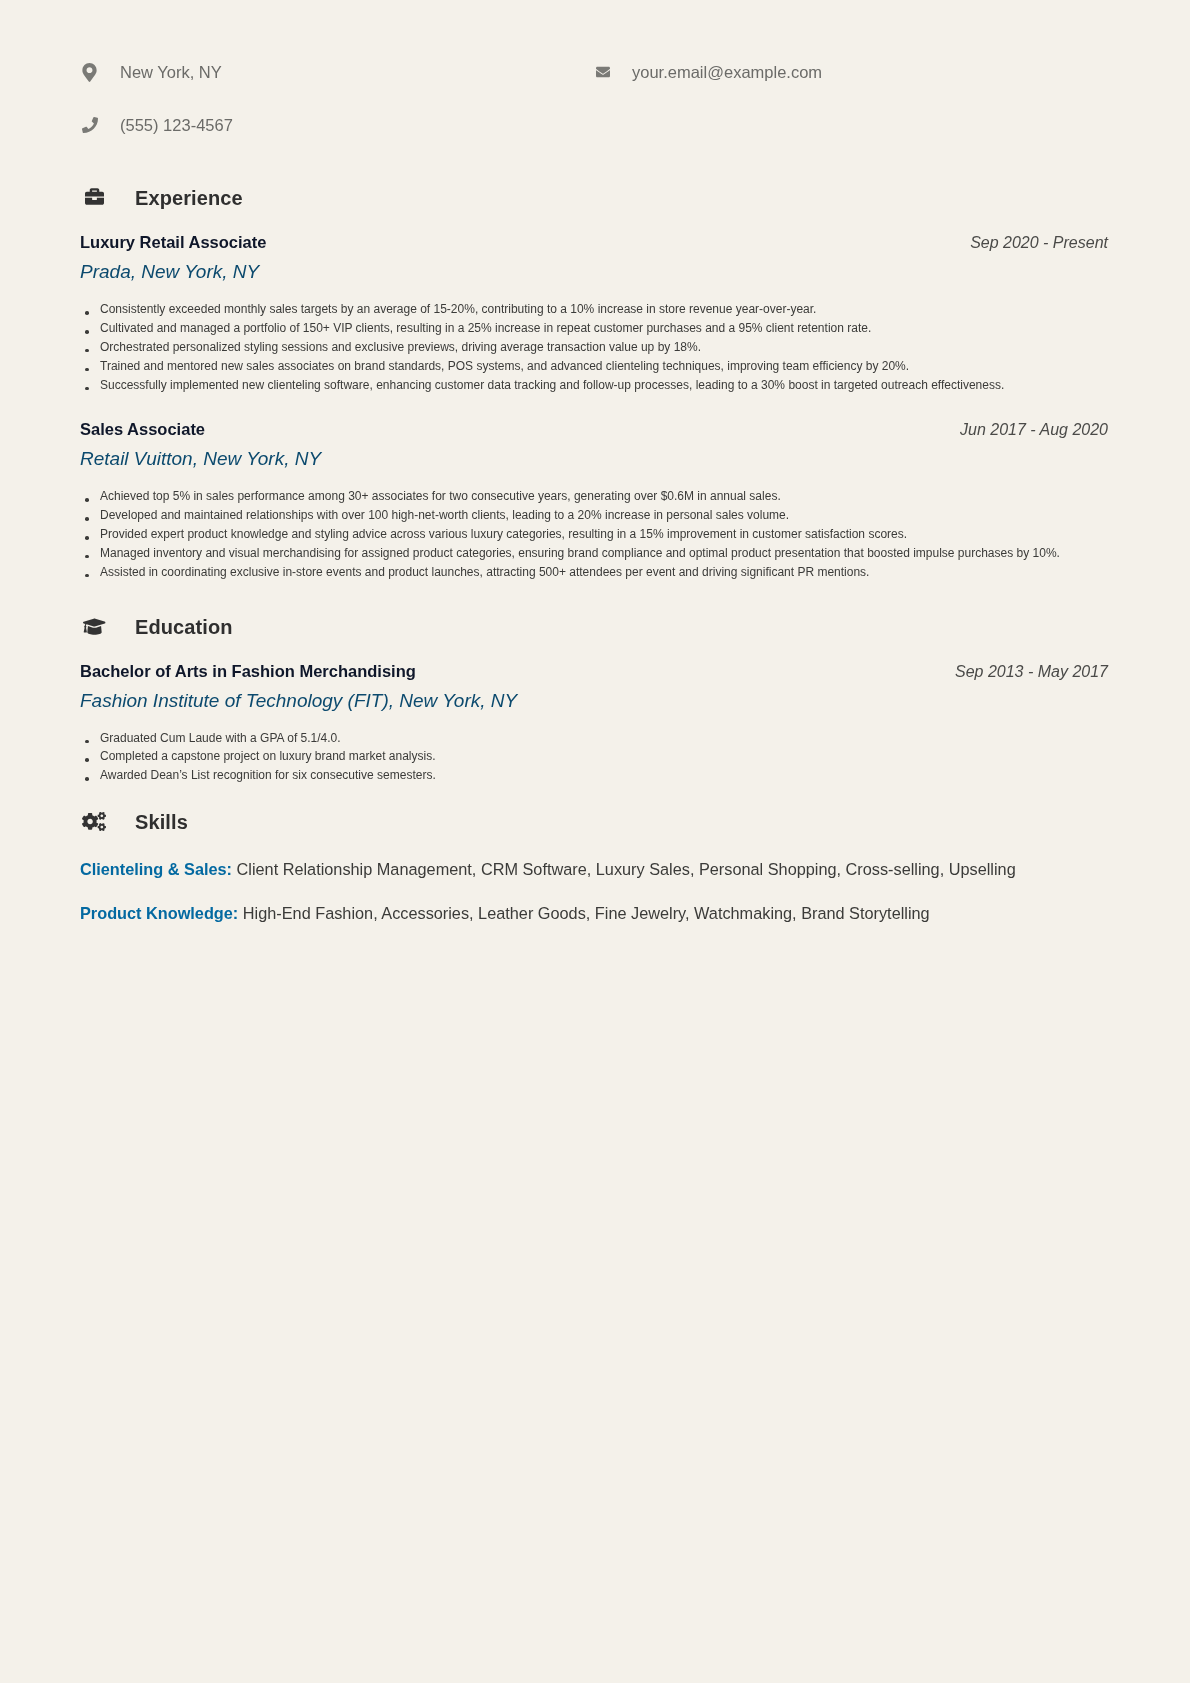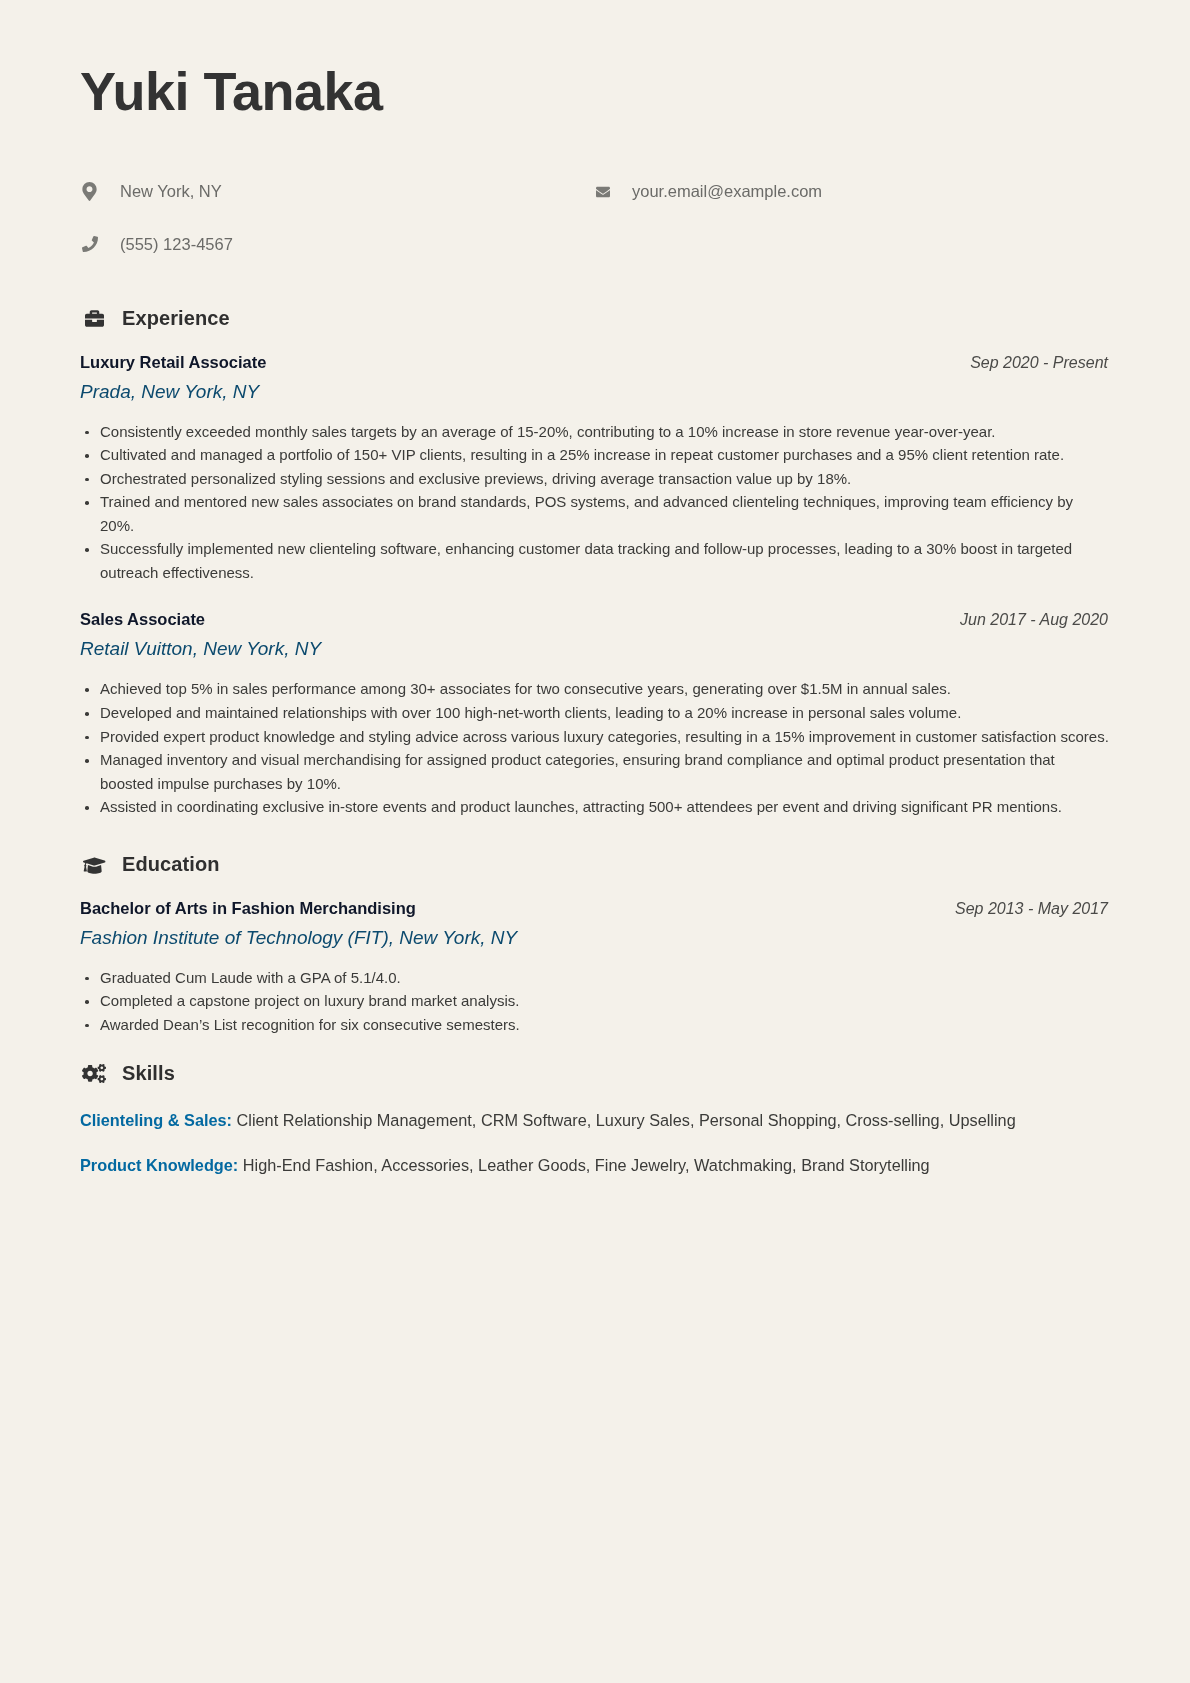--- a/index.html
+++ b/index.html
@@ -63,22 +63,22 @@
     color: #7a7a76;
   }
 
   .contact-icon svg { display: block; fill: #7a7a76; }
 
   
   .section { margin-bottom: 0; }
 
   .section-head {
     display: flex;
-    align-items: center;
-    gap: 16px;
+    align-items: flex-start;
+    gap: 29px;
     margin-left: 2px;
     margin-bottom: 23px;
   }
 
   .section-head .sec-icon {
     width: 24px;
     min-width: 24px;
     display: flex;
     align-items: center;
     justify-content: center;
@@ -126,21 +126,21 @@
 
   ul.bullets {
     list-style: none;
     margin: 0 0 26px 0;
     padding: 0;
   }
 
   ul.bullets li {
     position: relative;
     padding-left: 20px;
-    font-size: 15px;
+    font-size: 12px;
     line-height: 1.57;
     color: #3b3b39;
     margin-bottom: 0px;
     text-align: left;
     hyphens: auto;
   }
 
   ul.bullets li::before {
     content: "";
     position: absolute;
@@ -167,21 +167,20 @@
   .skill-cat {
     font-weight: 700;
     color: #0369a1;
   }
 </style>
 </head>
 <body>
 
 <div class="page">
 
-  <h1 class="name">Yuki Tanaka</h1>
 
   <div class="contact-grid">
 
     <div class="contact-item">
       <span class="contact-icon">
         <svg width="15" height="19" viewBox="0 0 384 512" aria-hidden="true">
           <path d="M192 0C86 0 0 86 0 192c0 77.4 27 99 172.3 309.7 9.6 13.7 29.9 13.7 39.5 0C357 291 384 269.4 384 192 384 86 298 0 192 0zm0 272c-44.2 0-80-35.8-80-80s35.8-80 80-80 80 35.8 80 80-35.8 80-80 80z"></path>
         </svg>
       </span>
       <span>New York, NY</span>
@@ -233,21 +232,21 @@
       </ul>
     </div>
 
     <div class="entry exp-block">
       <div class="entry-top">
         <span class="entry-title">Sales Associate</span>
         <span class="entry-date">Jun 2017 - Aug 2020</span>
       </div>
       <div class="entry-sub">Retail Vuitton, New York, NY</div>
       <ul class="bullets">
-        <li>Achieved top 5% in sales performance among 30+ associates for two consecutive years, generating over $1.5M in annual sales.</li>
+        <li>Achieved top 5% in sales performance among 30+ associates for two consecutive years, generating over $0.6M in annual sales.</li>
         <li>Developed and maintained relationships with over 100 high-net-worth clients, leading to a 20% increase in personal sales volume.</li>
         <li>Provided expert product knowledge and styling advice across various luxury categories, resulting in a 15% improvement in customer satisfaction scores.</li>
         <li>Managed inventory and visual merchandising for assigned product categories, ensuring brand compliance and optimal product presentation that boosted impulse purchases by 10%.</li>
         <li>Assisted in coordinating exclusive in-store events and product launches, attracting 500+ attendees per event and driving significant PR mentions.</li>
       </ul>
     </div>
 
   </div>
 
   <div class="section gap-before-edu">

